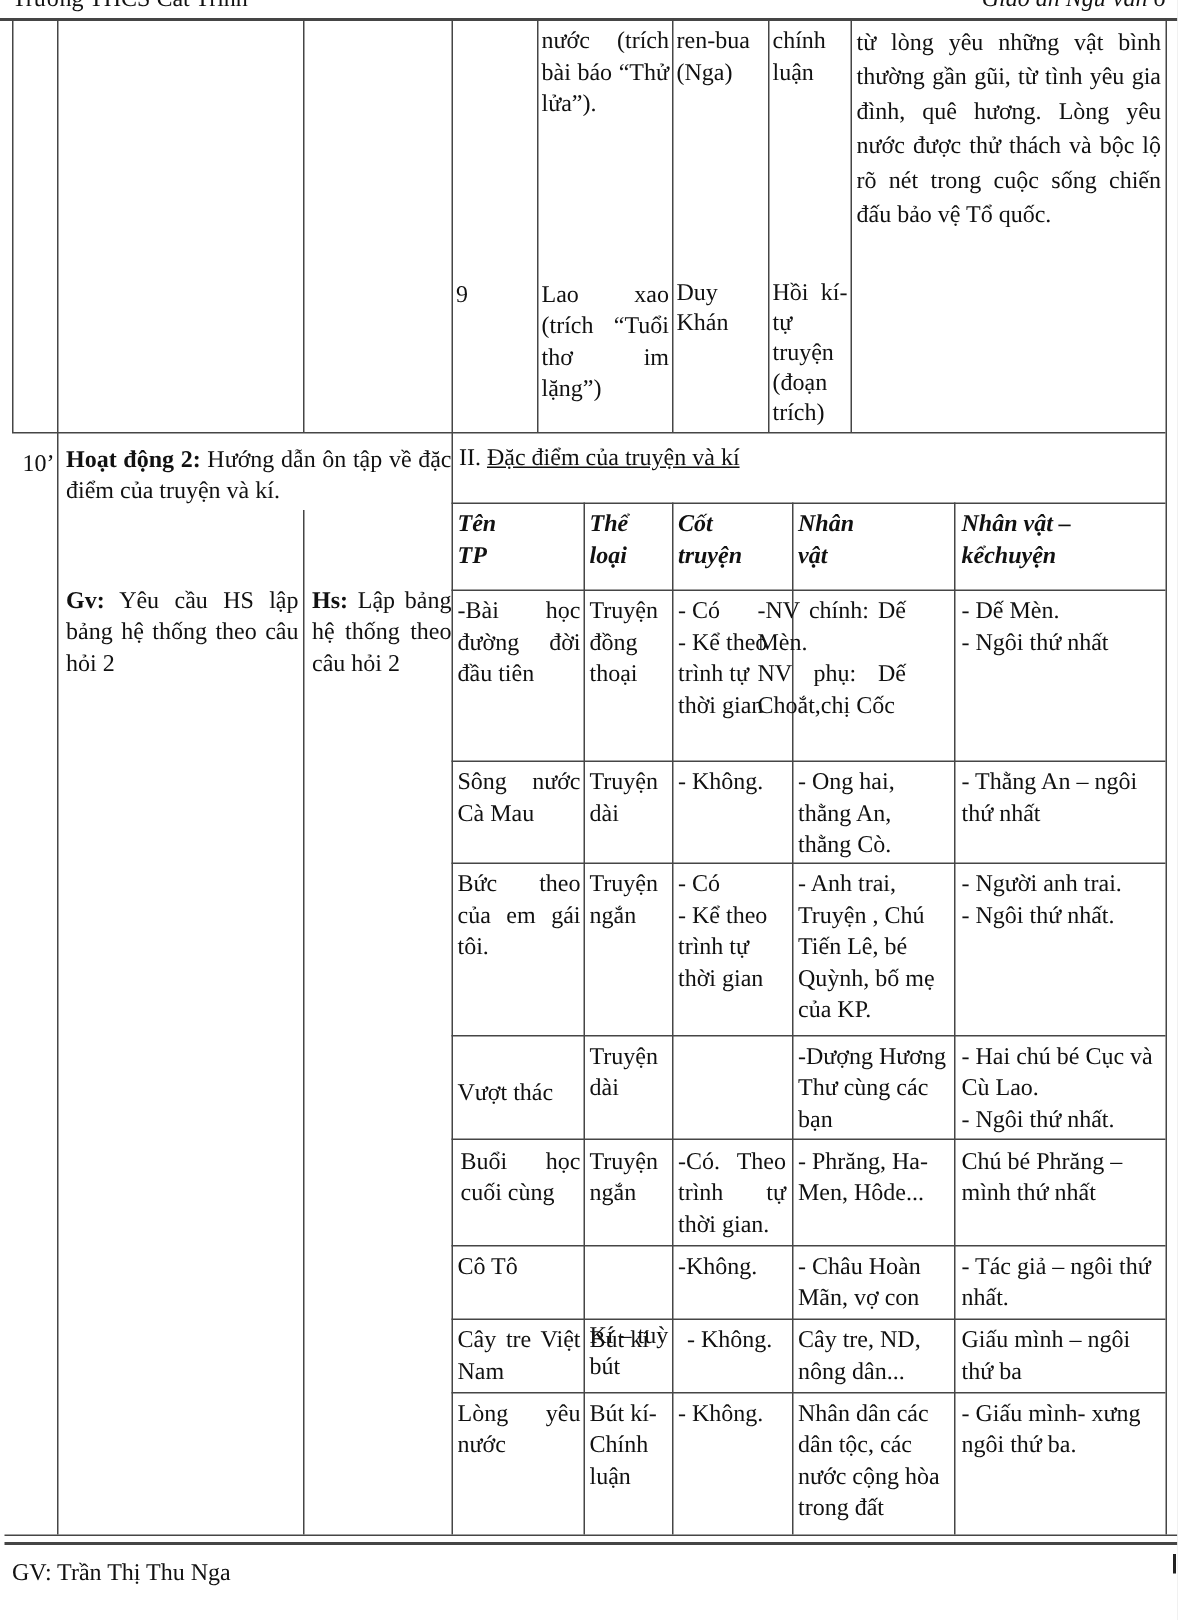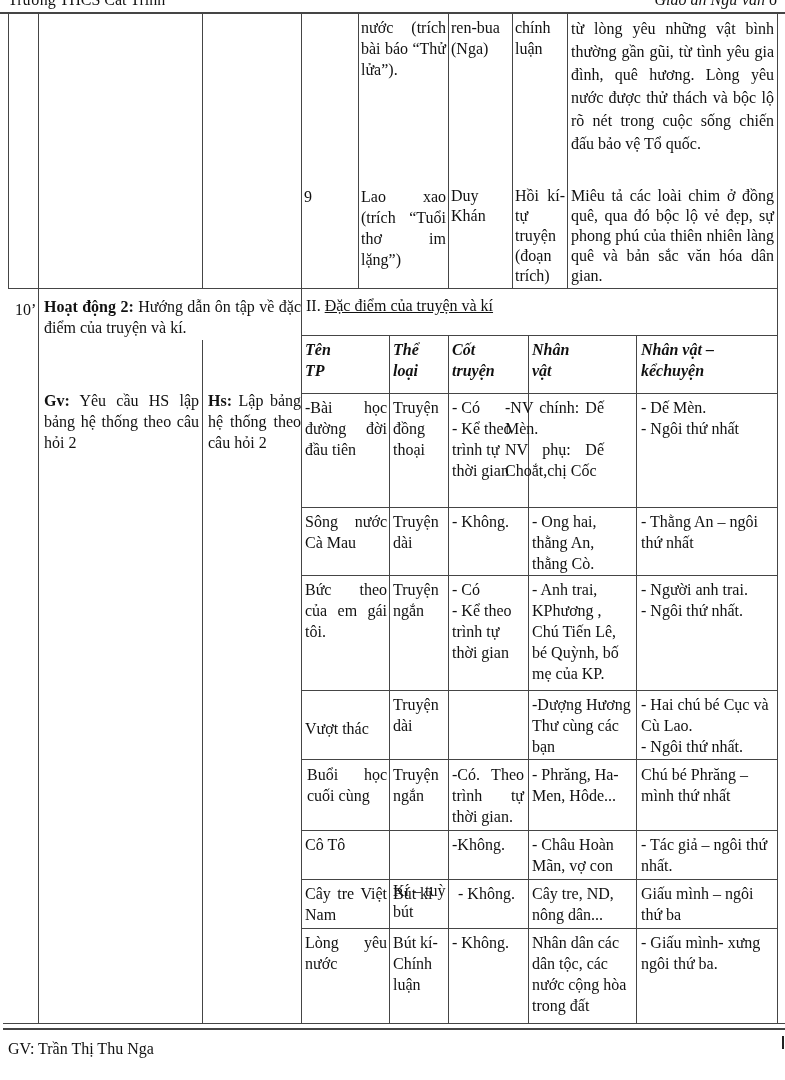--- a/index.html
+++ b/index.html
@@ -59,21 +59,20 @@
 
   <div class="txt just" style="left:361px;top:17px;width:85px;">nước (trích bài báo “Thử lửa”).</div>
   <div class="txt" style="left:451px;top:17px;width:59px;">ren-bua (Nga)</div>
   <div class="txt" style="left:515px;top:17px;width:50px;">chính luận</div>
   <div class="txt just lh23" style="left:571px;top:17px;width:203px;">từ lòng yêu những vật bình thường gần gũi, từ tình yêu gia đình, quê hương. Lòng yêu nước được thử thách và bộc lộ rõ nét trong cuộc sống chiến đấu bảo vệ Tổ quốc.</div>
 
   <div class="txt" style="left:304px;top:186px;width:50px;">9</div>
   <div class="txt just" style="left:361px;top:186px;width:85px;">Lao xao (trích “Tuổi thơ im lặng”)</div>
   <div class="txt lh20" style="left:451px;top:186px;width:59px;">Duy Khán</div>
   <div class="txt just lh20" style="left:515px;top:186px;width:50px;">Hồi kí- tự truyện (đoạn trích)</div>
-  <div class="txt just lh20" style="left:571px;top:186px;width:203px;">Miêu tả các loài chim ở đồng quê, qua đó bộc lộ vẻ đẹp, sự phong phú của thiên nhiên làng quê và bản sắc văn hóa dân gian.</div>
 
   <div class="txt" style="left:15px;top:299px;width:26px;">10’</div>
 
   <div class="txt just" style="left:44px;top:296px;width:257px;"><span class="b">Hoạt động 2:</span><span> Hướng dẫn ôn tập về đặc điểm của truyện và kí.</span></div>
 
   <div class="txt just" style="left:44px;top:390px;width:155px;"><span class="b">Gv:</span><span> Yêu cầu HS lập bảng hệ thống theo câu hỏi 2</span></div>
 
   <div class="txt just" style="left:208px;top:390px;width:93px;"><span class="b">Hs:</span><span> Lập bảng hệ thống theo câu hỏi 2</span></div>
 
   <div class="txt" style="left:306px;top:295px;width:465px;"><span>II. </span><span class="u">Đặc điểm của truyện và kí</span></div>
@@ -101,21 +100,21 @@
   <div class="txt just" style="left:305px;top:511px;width:82px;">Sông nước Cà Mau</div>
   <div class="txt" style="left:393px;top:511px;width:53px;">Truyện dài</div>
   <div class="txt" style="left:452px;top:511px;width:72px;">- Không.</div>
   <div class="txt" style="left:532px;top:511px;width:99px;">- Ong hai, thằng An, thằng Cò.</div>
   <div class="txt" style="left:641px;top:511px;width:132px;">- Thằng An – ngôi thứ nhất</div>
 
   <div class="txt just" style="left:305px;top:579px;width:82px;">Bức theo của em gái tôi.</div>
   <div class="txt" style="left:393px;top:579px;width:53px;">Truyện ngắn</div>
   <div class="txt" style="left:452px;top:579px;width:72px;">- Có
 - Kể theo trình tự thời gian</div>
-  <div class="txt" style="left:532px;top:579px;width:99px;">- Anh trai, KPhương , Chú Tiến Lê, bé Quỳnh, bố mẹ của KP.</div>
+  <div class="txt" style="left:532px;top:579px;width:99px;">- Anh trai, Truyện , Chú Tiến Lê, bé Quỳnh, bố mẹ của KP.</div>
   <div class="txt" style="left:641px;top:579px;width:132px;">- Người anh trai.
 - Ngôi thứ nhất.</div>
 
   <div class="txt" style="left:305px;top:694px;width:82px;margin-top:24px;">Vượt thác</div>
   <div class="txt" style="left:393px;top:694px;width:53px;">Truyện dài</div>
   <div class="txt" style="left:452px;top:694px;width:72px;"></div>
   <div class="txt" style="left:532px;top:694px;width:99px;">-Dượng Hương Thư cùng các bạn</div>
   <div class="txt" style="left:641px;top:694px;width:132px;">- Hai chú bé Cục và Cù Lao.
 - Ngôi thứ nhất.</div>
 

